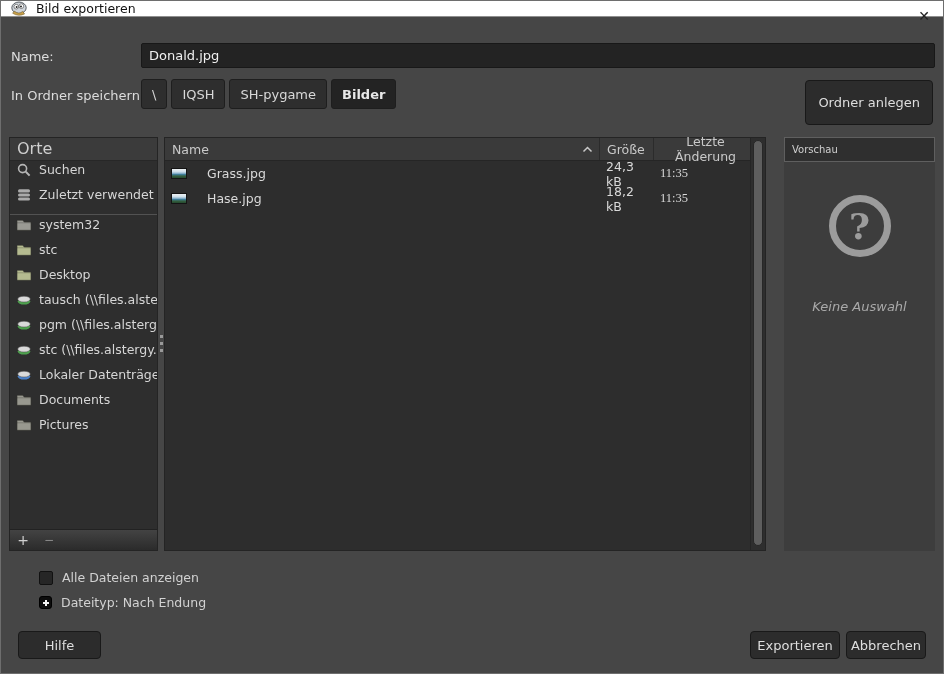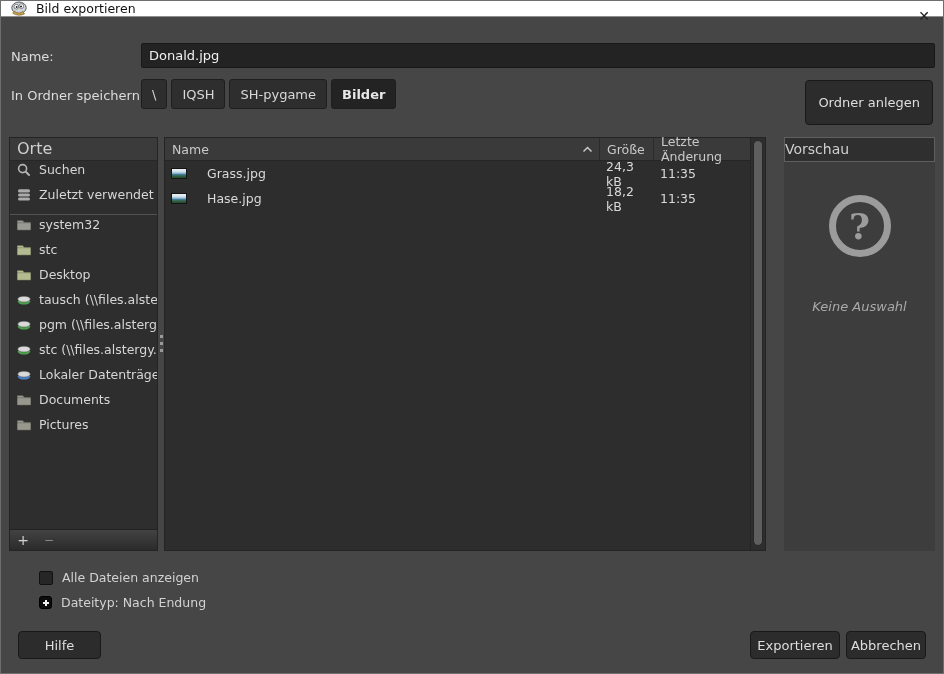--- a/index.html
+++ b/index.html
@@ -50,41 +50,41 @@
   
   .grip{ position:absolute; left:158px; top:334px; width:4px; height:28px;
          display:flex; flex-direction:column; gap:4px; align-items:center; }
   .grip i{ width:3px; height:3px; background:#9a9a9a; display:block; }
 
   
   .files{ position:absolute; left:163px; top:136px; width:602px; height:414px;
           background:#2d2d2d; border:1px solid #242424; }
   .fhead{ display:flex; height:23px; background:#3a3a3a; border-bottom:1px solid #252525;
           font-size:12.5px; color:#c9c9c9; }
-  .fhead .hc{ display:flex; align-items:center; padding-left:7px; }
+  .fhead .hc{ display:flex; align-items:center; padding-left:7px;text-align:center; }
   .hc-name{ flex:1; justify-content:space-between; padding-right:6px; }
   .hc-size{ width:54px; border-left:1px solid #2b2b2b; }
   .hc-mod{ width:97px; border-left:1px solid #2b2b2b; }
   .hc-sb{ width:15px; }
   .frow{ display:flex; height:25px; align-items:center; font-size:12.5px; color:#d9d9d9; }
   .fc-name{ flex:1; display:flex; align-items:center; gap:20px; padding-left:6px; overflow:hidden; }
   .fc-size{ width:54px; padding-left:7px; }
-  .fc-mod{ width:97px; padding-left:7px; }
+  .fc-mod{ width:97px; padding-left:7px;font-family:Liberation Serif, serif; }
   .fc-sb{ width:15px; }
   .file-thumb{ width:16px; height:11px; border:1px solid #141414; flex:none;
     background:linear-gradient(180deg,#eef2f4 0%,#cfe0ea 30%,#8fb6d0 48%,#3f7f9e 60%,#35603f 78%,#24492f 100%); }
   .vscroll{ position:absolute; right:0; top:0; bottom:0; width:15px; background:#2e2e2e;
             border-left:1px solid #252525; }
   .vthumb{ position:absolute; left:2px; right:2px; top:2px; bottom:4px;
            background:#5e5e5e; border:1px solid #272727; border-radius:6px; }
 
   
   .preview{ position:absolute; left:783px; top:136px; width:151px; height:414px; background:#3d3d3d; }
   .preview-header{ height:25px; line-height:23px; background:#2f2f2f; border:1px solid #5f5f5f;
-                   border-radius:0; padding-left:0; font-size:14px; color:#cfcfcf; }
+                   border-radius:0; padding-left:7px; font-size:10px; color:#cfcfcf; }
   .qmark{ position:absolute; left:50%; top:58px; transform:translateX(-50%);
           width:62px; height:62px; border:7px solid #9c9c9c; border-radius:50%;
           display:flex; align-items:center; justify-content:center;
           color:#9c9c9c; font-size:36px; font-weight:bold; font-family:"DejaVu Serif",serif; }
   .no-selection{ position:absolute; left:0; right:0; top:162px; text-align:center;
                  font-style:italic; font-size:13px; color:#a9a9a9; }
 
   
   .opt-row{ position:absolute; left:10px; display:flex; align-items:center; gap:9px;
             font-size:12.5px; color:#d2d2d2;margin-left:28px; }

